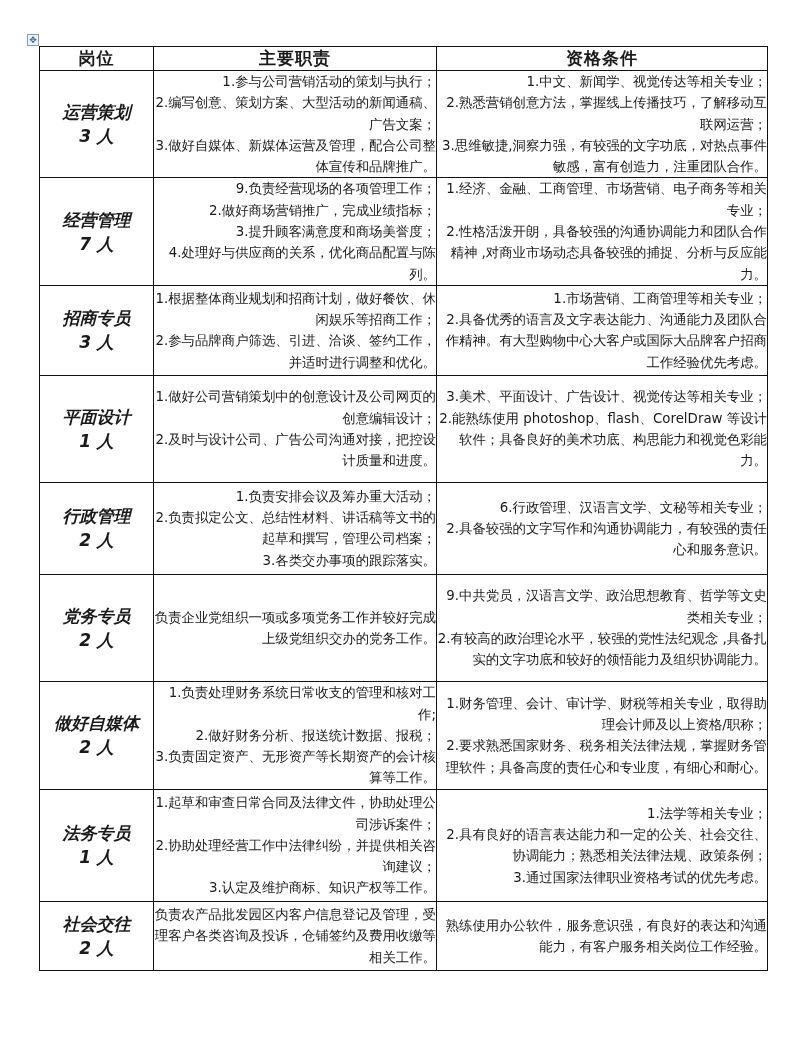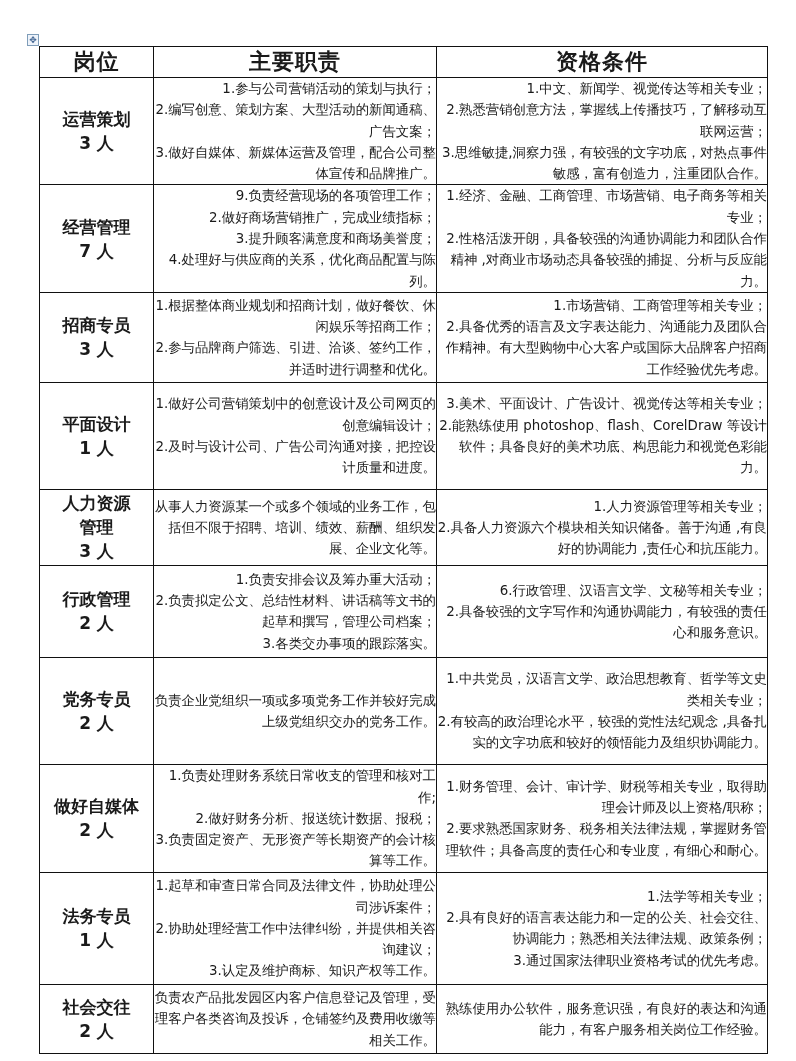--- a/index.html
+++ b/index.html
@@ -4,23 +4,23 @@
 <style>
   html, body { margin:0; padding:0; background:#ffffff; }
   body { width:796px; height:1061px; position:relative; overflow:hidden;
          font-family:"DejaVu Sans","Liberation Sans",sans-serif; color:#1a1a1a; }
   .move-handle { position:absolute; left:27px; top:34px; width:10px; height:10px;
                  border:1px solid #7f9db9; background:#eef3fa; font-size:9px; line-height:10px;
                  text-align:center; color:#3a5f8f; }
   table.jobs { position:absolute; left:39px; top:46px; width:728px; border-collapse:collapse;
                table-layout:fixed; }
   table.jobs td, table.jobs th { border:1.5px solid #111; vertical-align:middle; padding:0; }
-  th { font-weight:bold; font-size:22px; height:23px; text-align:center; letter-spacing:1px; }
+  th { font-weight:bold; font-size:17px; height:23px; text-align:center; letter-spacing:1px; }
   td.pos { text-align:center; font-weight:bold; font-size:17px; line-height:24px; }
-  td.pos .name, td.pos .count { display:block; }
+  td.pos .name, td.pos .count { display:block;font-style:italic; }
   td.txt { font-size:13.4px; line-height:21.3px; padding:0 4px 0 6px; text-align:right; }
   td.txt .line { display:block; white-space:normal; }
 </style>
 </head>
 <body>
 
 <div class="move-handle">✥</div>
 
 <table class="jobs">
   <colgroup>
@@ -89,34 +89,20 @@
         </td>
         <td class="txt">
           <span class="line">1.做好公司营销策划中的创意设计及公司网页的创意编辑设计；</span>
           <span class="line">2.及时与设计公司、广告公司沟通对接，把控设计质量和进度。</span>
         </td>
         <td class="txt">
           <span class="line">3.美术、平面设计、广告设计、视觉传达等相关专业；</span>
           <span class="line">2.能熟练使用 photoshop、flash、CorelDraw 等设计软件；具备良好的美术功底、构思能力和视觉色彩能力。</span>
         </td>
       </tr>
-      <tr style="height: 76px;">
-        <td class="pos">
-          <span class="name">人力资源</span>
-          <span class="name">管理</span>
-          <span class="count">3 人</span>
-        </td>
-        <td class="txt">
-          <span class="line">从事人力资源某一个或多个领域的业务工作，包括但不限于招聘、培训、绩效、薪酬、组织发展、企业文化等。</span>
-        </td>
-        <td class="txt">
-          <span class="line">1.人力资源管理等相关专业；</span>
-          <span class="line">2.具备人力资源六个模块相关知识储备。善于沟通 ,有良好的协调能力 ,责任心和抗压能力。</span>
-        </td>
-      </tr>
       <tr style="height: 92px;">
         <td class="pos">
           <span class="name">行政管理</span>
           <span class="count">2 人</span>
         </td>
         <td class="txt">
           <span class="line">1.负责安排会议及筹办重大活动；</span>
           <span class="line">2.负责拟定公文、总结性材料、讲话稿等文书的起草和撰写，管理公司档案；</span>
           <span class="line">3.各类交办事项的跟踪落实。</span>
         </td>
@@ -127,21 +113,21 @@
       </tr>
       <tr style="height: 107px;">
         <td class="pos">
           <span class="name">党务专员</span>
           <span class="count">2 人</span>
         </td>
         <td class="txt">
           <span class="line">负责企业党组织一项或多项党务工作并较好完成上级党组织交办的党务工作。</span>
         </td>
         <td class="txt">
-          <span class="line">1.中共党员，汉语言文学、政治思想教育、哲学等文史类相关专业；</span>
+          <span class="line">9.中共党员，汉语言文学、政治思想教育、哲学等文史类相关专业；</span>
           <span class="line">2.有较高的政治理论水平，较强的党性法纪观念 ,具备扎实的文字功底和较好的领悟能力及组织协调能力。</span>
         </td>
       </tr>
       <tr style="height: 108px;">
         <td class="pos">
           <span class="name">做好自媒体</span>
           <span class="count">2 人</span>
         </td>
         <td class="txt">
           <span class="line">1.负责处理财务系统日常收支的管理和核对工作;</span>

